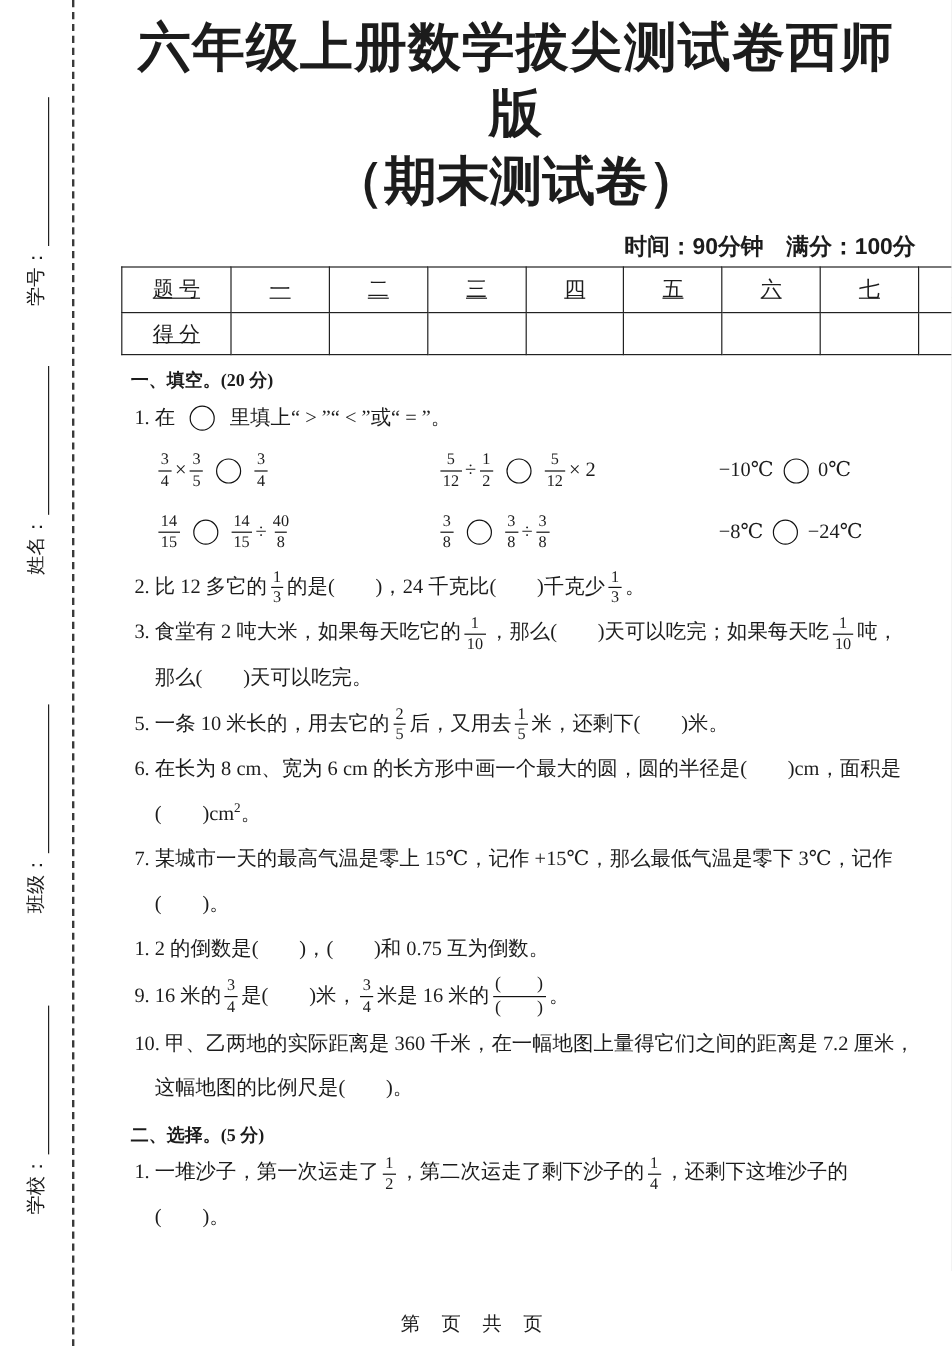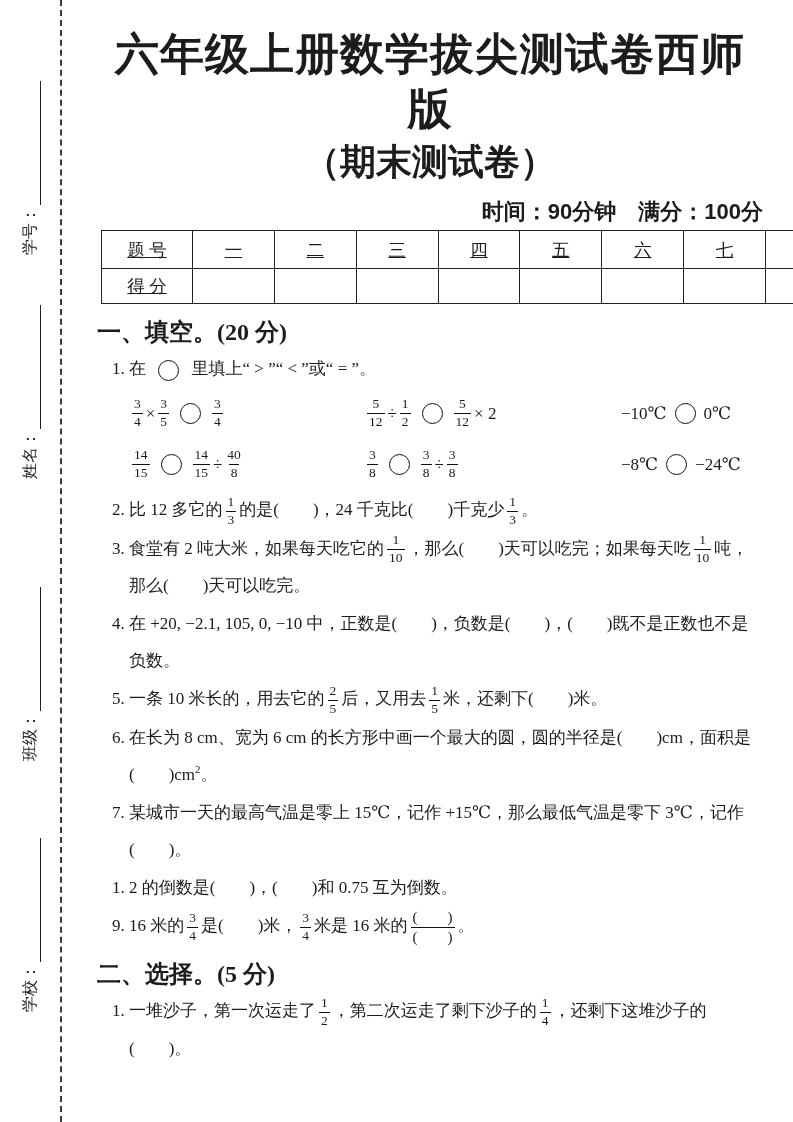--- a/index.html
+++ b/index.html
@@ -6,39 +6,39 @@
   .page{position:relative;width:793px;height:1122px;background:#fff;margin:0 auto;
         font-family:"Liberation Serif","DejaVu Serif",serif;color:#1c1c1c;overflow:hidden;}
   
   .binding-line{position:absolute;left:60px;top:0;bottom:0;width:0;border-left:2.5px dashed #3a3a3a;}
   .mfield{position:absolute;left:-65px;width:190px;height:22px;transform:rotate(-90deg);
           display:flex;align-items:flex-end;font-size:16px;white-space:nowrap;}
   .mf1{top:149px;} .mf2{top:373px;} .mf3{top:655px;} .mf4{top:906px;}
   .mf-line{display:inline-block;width:124px;height:16px;border-bottom:1.6px solid #222;margin-left:2px;}
   
   .content{position:absolute;left:95px;top:0;width:670px;}
-  .title{margin:26px 0 0 0;text-align:center;font-family:"Liberation Sans","DejaVu Sans",sans-serif;
+  .title{margin:12px 0 0 0;text-align:center;font-family:"Liberation Sans","DejaVu Sans",sans-serif;
          font-weight:900;font-size:44px;line-height:1.25;letter-spacing:1px;}
   .subtitle{margin:4px 0 0 0;text-align:center;font-family:"Liberation Sans","DejaVu Sans",sans-serif;
-            font-weight:900;font-size:36px;line-height:1.2;}
+            font-weight:900;font-size:44px;line-height:1.2;}
   .meta{margin:14px 2px 3px 0;text-align:right;font-family:"Liberation Sans","DejaVu Sans",sans-serif;
-        font-weight:600;font-size:22px;}
+        font-weight:600;font-size:19px;}
   
   table.score{border-collapse:collapse;width:760px;margin-left:6px;text-decoration:underline;}
   table.score td{border:1.4px solid #222;text-align:center;font-size:17.5px;
                  height:37px;padding:0 2px;}
   table.score tr.r2 td{height:34px;}
   table.score td.c0{width:86px;}
   table.score td.c8{width:90px;text-align:center;}
   
-  .sec-h{margin:12px 0 2px 2px;font-size:24px;font-weight:bold;}
+  .sec-h{margin:12px 0 2px 14px;font-size:15px;font-weight:bold;}
   .q{margin:1px 0;padding-left:34px;text-indent:-17px;font-size:17px;line-height:2.18;}
   .cmp-row{display:flex;align-items:center;height:51px;padding-left:34px;font-size:17px;}
   .cmp-cell{display:flex;align-items:center;}
-  .cmp-c1{width:235px;} .cmp-c2{width:235px;} .cmp-c3{flex:1;margin-left:22px;}
+  .cmp-c1{width:235px;} .cmp-c2{width:235px;} .cmp-c3{flex:1;}
   
   .frac{display:inline-flex;flex-direction:column;align-items:center;vertical-align:middle;
         font-size:13.5px;line-height:1.25;margin:0 3px;text-indent:0;}
   .frac .den{border-top:1.3px solid #111;padding:0 2px;}
   .frac .num{padding:0 2px;}
   .frac.big{font-size:15px;}
   .cmp-circle{display:inline-block;width:19px;height:19px;border:1.7px solid #111;
               border-radius:50%;vertical-align:middle;margin:0 8px;flex:none;text-indent:0;}
   sup{font-size:11px;}
   .footer{position:absolute;bottom:8px;left:0;width:100%;text-align:center;
@@ -160,50 +160,51 @@
             <span class="num">1</span>
             <span class="den">3</span>
           </span>。</div>
       <div class="q">3. 食堂有 2 吨大米，如果每天吃它的<span class="frac">
             <span class="num">1</span>
             <span class="den">10</span>
           </span>，那么(　　)天可以吃完；如果每天吃<span class="frac">
             <span class="num">1</span>
             <span class="den">10</span>
           </span>吨，那么(　　)天可以吃完。</div>
-      <div class="q">4. 在 +20, −2.1, 105, 0, −10 中，正数是(　　)，负数是(　　)，(　　)既不是正数也不是负数。</div>
       <div class="q">5. 一条 10 米长的，用去它的<span class="frac">
             <span class="num">2</span>
             <span class="den">5</span>
           </span>后，又用去<span class="frac">
             <span class="num">1</span>
             <span class="den">5</span>
           </span>米，还剩下(　　)米。</div>
       <div class="q">6. 在长为 8 cm、宽为 6 cm 的长方形中画一个最大的圆，圆的半径是(　　)cm，面积是(　　)cm<sup>2</sup>。</div>
       <div class="q">7. 某城市一天的最高气温是零上 15℃，记作 +15℃，那么最低气温是零下 3℃，记作(　　)。</div>
       <div class="q">1. 2 的倒数是(　　)，(　　)和 0.75 互为倒数。</div>
       <div class="q">9. 16 米的<span class="frac">
             <span class="num">3</span>
             <span class="den">4</span>
           </span>是(　　)米，<span class="frac">
             <span class="num">3</span>
             <span class="den">4</span>
           </span>米是 16 米的<span class="frac big">
             <span class="num">(　　)</span>
             <span class="den">(　　)</span>
           </span>。</div>
+      <div class="q">10. 甲、乙两地的实际距离是 360 千米，在一幅地图上量得它们之间的距离是 7.2 厘米，这幅地图的比例尺是(　　)。</div>
     </section>
 
     <section>
       <div class="sec-h">二、选择。(5 分)</div>
       <div class="q">1. 一堆沙子，第一次运走了<span class="frac">
             <span class="num">1</span>
             <span class="den">2</span>
           </span>，第二次运走了剩下沙子的<span class="frac">
             <span class="num">1</span>
             <span class="den">4</span>
           </span>，还剩下这堆沙子的(　　)。</div>
 
     </section>
 
   </div>
 
+  <div class="footer">第 页 共 页</div>
 </div>
 
 </body></html>

